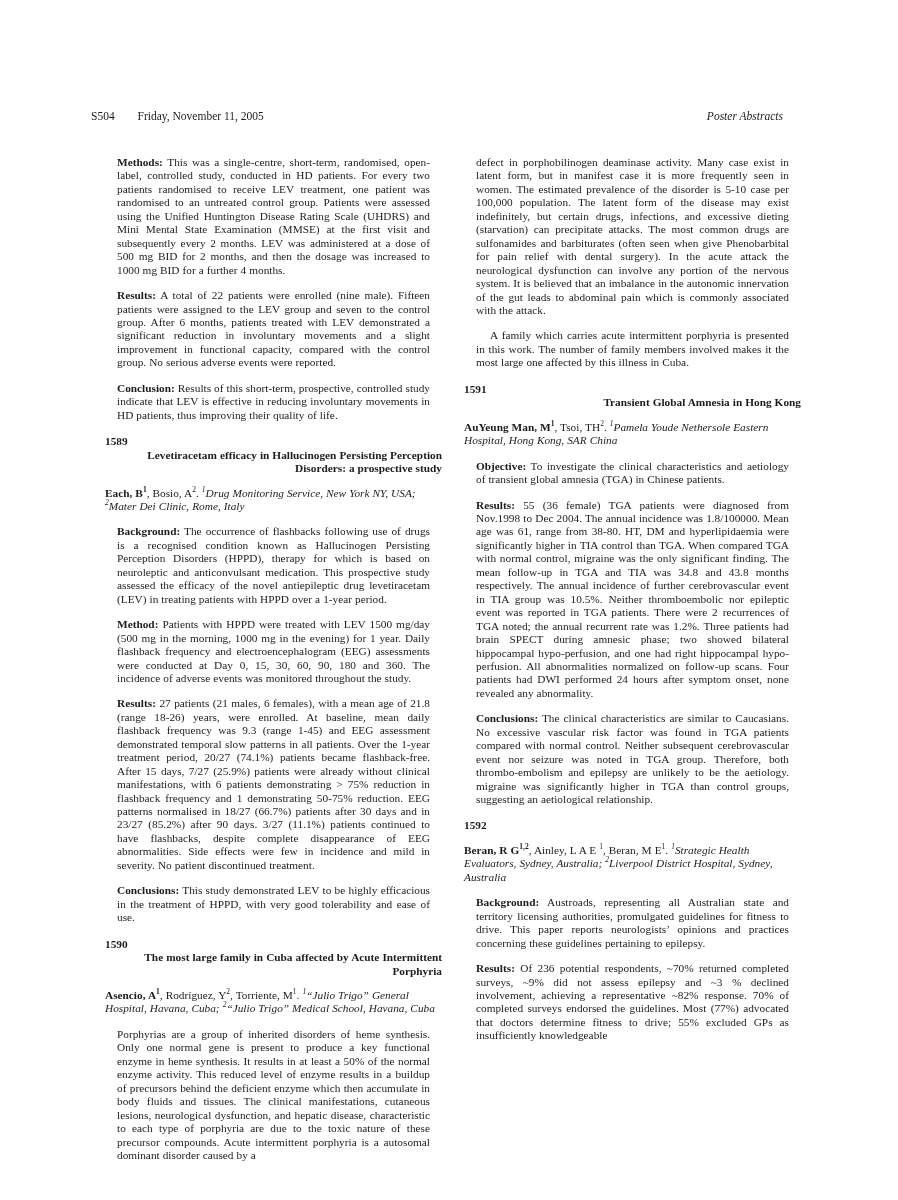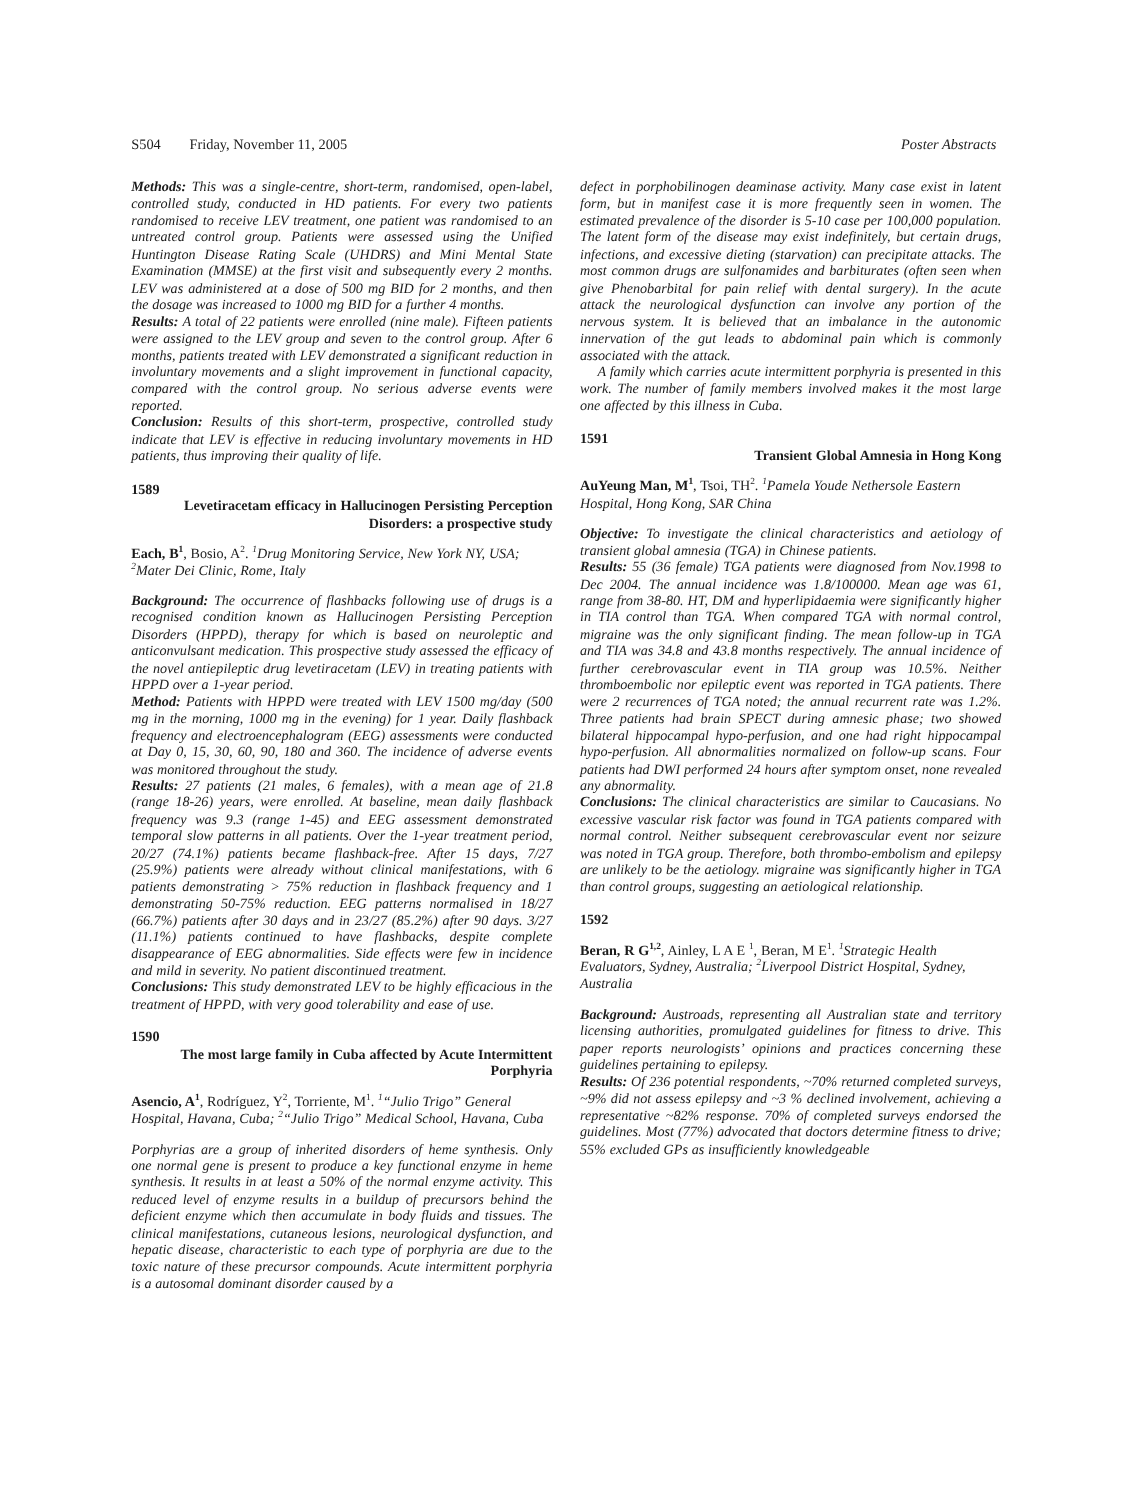--- a/index.html
+++ b/index.html
@@ -2,35 +2,35 @@
 <html><head>
 <meta charset="utf-8">
 <style>
   html, body { margin:0; padding:0; background:#ffffff; }
   .page {
     position:relative; width:898px; height:1200px; background:#ffffff;
     color:#1c1c1c; font-family:"Liberation Serif", serif; overflow:hidden;
     box-sizing:border-box;
   }
   .header {
-    position:absolute; top:110px; left:105px; width:692px;
+    position:absolute; top:110px; left:91px; width:692px;
     display:flex; justify-content:space-between; align-items:baseline;
     font-size:11.5px;
   }
   .header-left .pgnum { margin-right:20px; }
   .header-right { font-style:italic; }
   .columns {
     position:absolute; top:144px; left:105px; width:696px;
     display:flex; gap:22px;
   }
   .col {
     width:337px; font-size:11.3px; line-height:13.45px;
     text-align:justify; word-spacing:0.2px;
   }
-  .para { margin:0;font-style:italic; }
+  .para { margin:12px; }
   .para .lbl { font-weight:bold; }
   .para.indent { text-indent:14px; }
   .abs-number { font-weight:bold; margin-top:13px; }
   .abs-title  { font-weight:bold; text-align:right; }
   .authors { margin:11px 0; text-align:left; }
   .authors .b { font-weight:bold; }
   .authors .i { font-style:italic; }
   .authors sup { font-size:7.5px; line-height:0; }
 </style>
 </head>

